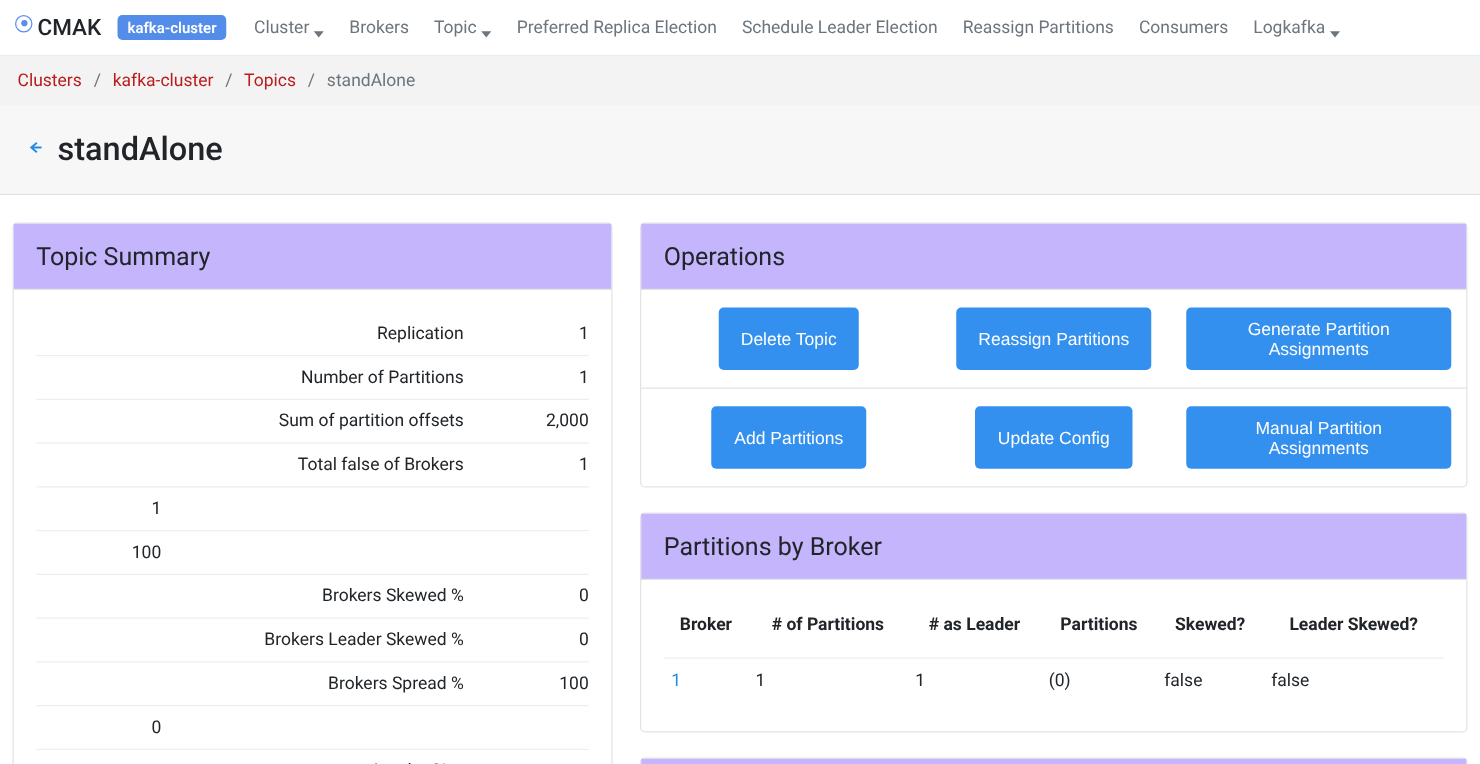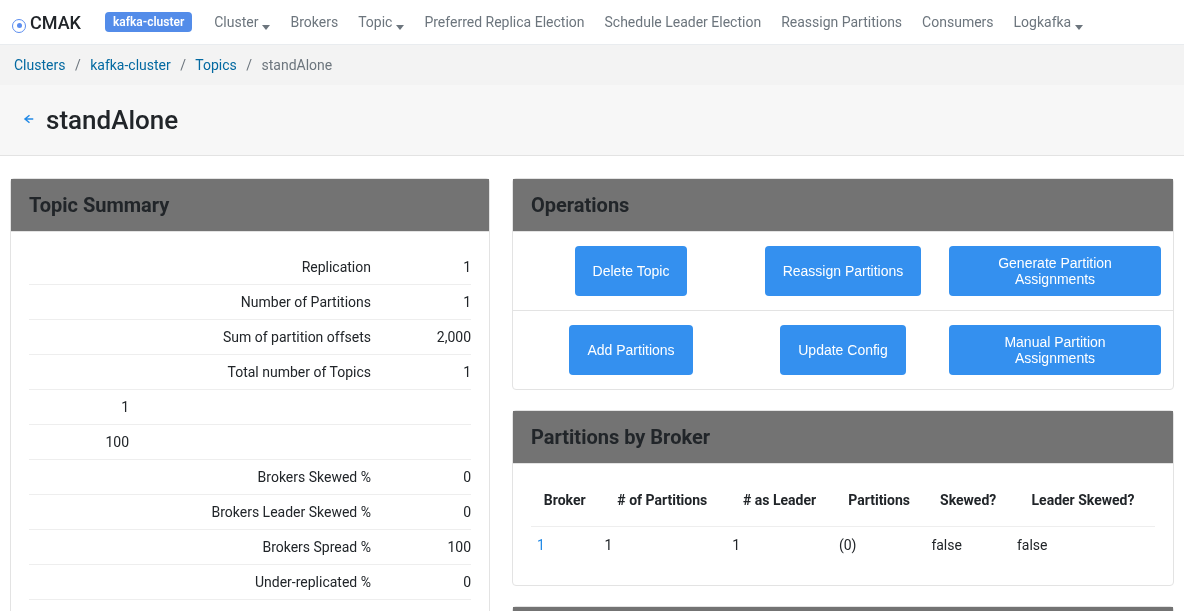--- a/index.html
+++ b/index.html
@@ -1,42 +1,42 @@
 <!DOCTYPE html>
 <html><head>
   <meta charset="utf-8">
   <style>
     * { box-sizing: border-box; margin: 0; padding: 0; }
     body { font-family: -apple-system, BlinkMacSystemFont, "Segoe UI", Roboto, "Helvetica Neue", Arial, sans-serif; font-size: 14px; color: #212529; background: #fff; }
     
     .navbar { display: flex; align-items: center; padding: 8px 12px; background: #fff; border-bottom: 1px solid #e9ecef; }
-    .navbar-brand { display: flex; align-items: flex-end; margin-right: 24px; }
+    .navbar-brand { display: flex; align-items: flex-start; margin-right: 13px; }
     .brand-icon { display: inline-flex; width: 14px; height: 14px; border: 1.5px solid #5b8def; border-radius: 50%; align-items: center; justify-content: center; margin-right: 4px; }
     .brand-icon::after { content: ''; width: 5px; height: 5px; background: #5b8def; border-radius: 50%; }
     .brand-text { font-size: 18px; font-weight: 500; color: #212529; }
     .badge-cluster { background: #538ce9; color: #fff; padding: 3px 8px; border-radius: 4px; font-size: 12px; font-weight: 600; margin-right: 12px; }
     .nav-link { color: #6c757d; padding: 6px 10px; cursor: pointer; display: flex; align-items: flex-end; }
     .nav-link .caret { margin-left: 4px; }
     .caret { width: 0; height: 0; border-left: 4px solid transparent; border-right: 4px solid transparent; border-top: 5px solid #6c757d; display: inline-block; }
     
     .breadcrumb-bar { background: #f3f3f3; padding: 12px 14px; font-size: 14px; }
-    .breadcrumb-bar a { color: #0369a1; text-decoration: none; }
+    .breadcrumb-bar a { color: #b91c1c; text-decoration: none; }
     .breadcrumb-sep { color: #6c757d; padding: 0 6px; }
     .breadcrumb-current { color: #6c757d; }
     
     .page-header { background: #f7f7f7; padding: 20px 22px; border-bottom: 1px solid #e3e3e3; display: flex; align-items: center; }
     .back-icon { color: #238ae6; margin-right: 12px; cursor: pointer; }
     .page-title { font-size: 26px; font-weight: 500; }
     
     .container { display: flex; gap: 22px; padding: 22px 10px 0 10px; }
     .col-left { flex: 0 0 480px; }
     .col-right { flex: 1; }
     
     .card { border: 1px solid #e3e3e3; border-radius: 4px; margin-bottom: 20px; background: #fff; }
-    .card-header { background: #737373; padding: 14px 18px; border-bottom: 1px solid #e3e3e3; font-size: 20px; font-weight: 700; }
+    .card-header { background: #c4b5fd; padding: 14px 18px; border-bottom: 1px solid #e3e3e3; font-size: 20px; font-weight: 400; }
     .card-body { padding: 18px; }
     
     .summary-row { display: flex; padding: 9px 0; border-bottom: 1px solid #eee; text-align: right; }
     .summary-row:last-child { border-bottom: none; }
     .summary-label { flex: 1; color: #212529; }
     .summary-value { flex: 0 0 100px; }
     
     .btn-row { display: flex; gap: 0; padding: 14px 12px; border-bottom: 1px solid #e3e3e3; justify-content: space-between; }
     .btn-row:last-of-type { border-bottom: none; }
     .btn { background: #3490ef; color: #fff; border: none; padding: 9px 18px; border-radius: 4px; font-size: 14px; cursor: pointer; }
@@ -103,21 +103,21 @@
           </div>
           <div class="summary-row">
             <div class="summary-label">Number of Partitions</div>
             <div class="summary-value">1</div>
           </div>
           <div class="summary-row">
             <div class="summary-label">Sum of partition offsets</div>
             <div class="summary-value">2,000</div>
           </div>
           <div class="summary-row">
-            <div class="summary-label">Total number of Topics</div>
+            <div class="summary-label">Total false of Brokers</div>
             <div class="summary-value">1</div>
           </div>
           <div class="summary-row">
             <div class="summary-value">1</div>
           </div>
           <div class="summary-row">
             <div class="summary-value">100</div>
           </div>
           <div class="summary-row">
             <div class="summary-label">Brokers Skewed %</div>
@@ -125,21 +125,20 @@
           </div>
           <div class="summary-row">
             <div class="summary-label">Brokers Leader Skewed %</div>
             <div class="summary-value">0</div>
           </div>
           <div class="summary-row">
             <div class="summary-label">Brokers Spread %</div>
             <div class="summary-value">100</div>
           </div>
           <div class="summary-row">
-            <div class="summary-label">Under-replicated %</div>
             <div class="summary-value">0</div>
           </div>
           <div class="summary-row">
             <div class="summary-label">Leader Size</div>
             <div class="summary-value"></div>
           </div>
         </div>
     </div>
   </div>
   <div class="col-right">

